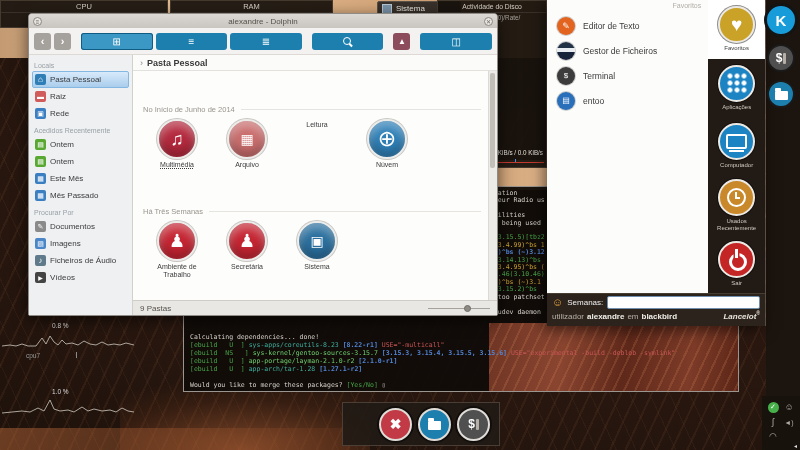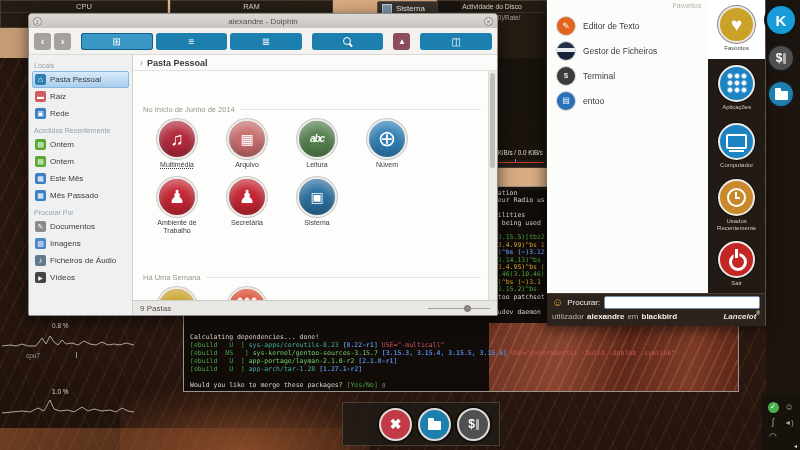--- a/index.html
+++ b/index.html
@@ -321,34 +321,35 @@
                   </span>
                 <span class="tlabel hl">Multimédia</span>
               </div>
               <div class="tile">
                 <span class="tico" style="background:#c96d6d">
                     <span class="tg small">▦</span>
                   </span>
                 <span class="tlabel">Arquivo</span>
               </div>
               <div class="tile">
-                <span class="tico" style="background:#55804f">
-                    <span class="tg abc">abc</span>
-                  </span>
                 <span class="tlabel">Leitura</span>
               </div>
               <div class="tile">
                 <span class="tico" style="background:#2f7fb6">
                     <span class="tg" style="font-size:22px;font-weight:200">⊕</span>
                   </span>
                 <span class="tlabel">Núvem</span>
               </div>
             </div>
           </div>
           <div class="grp">
+            <div class="grp-h">
+                <span class="gl">Há Três Semanas</span>
+                <span class="ln"></span>
+              </div>
             <div class="tilerow">
               <div class="tile">
                 <span class="tico" style="background:#c42532">
                     <span class="tg">♟</span>
                   </span>
                 <span class="tlabel">Ambiente de Trabalho</span>
               </div>
               <div class="tile">
                 <span class="tico" style="background:#c42532">
                     <span class="tg">♟</span>
@@ -448,21 +449,21 @@
           <span class="tabico" style="background:#c42525">
               <span class="pwr"></span>
             </span>
           <span class="lbl">Sair</span>
         </div>
       </div>
     </div>
     <div class="lbottom">
       <div class="lsearch">
         <span class="lsmiley">☺</span>
-        <span class="slbl">Procurar:</span>
+        <span class="slbl">Semanas:</span>
         <input type="text" value="" style="">
       </div>
       <div class="luser">
         <span>utilizador</span>
         <b>alexandre</b>
         <span>em</span>
         <b>blackbird</b>
         <span class="lbrand"><span>Lancelot</span><sup>®</sup></span>
       </div>
     </div>

